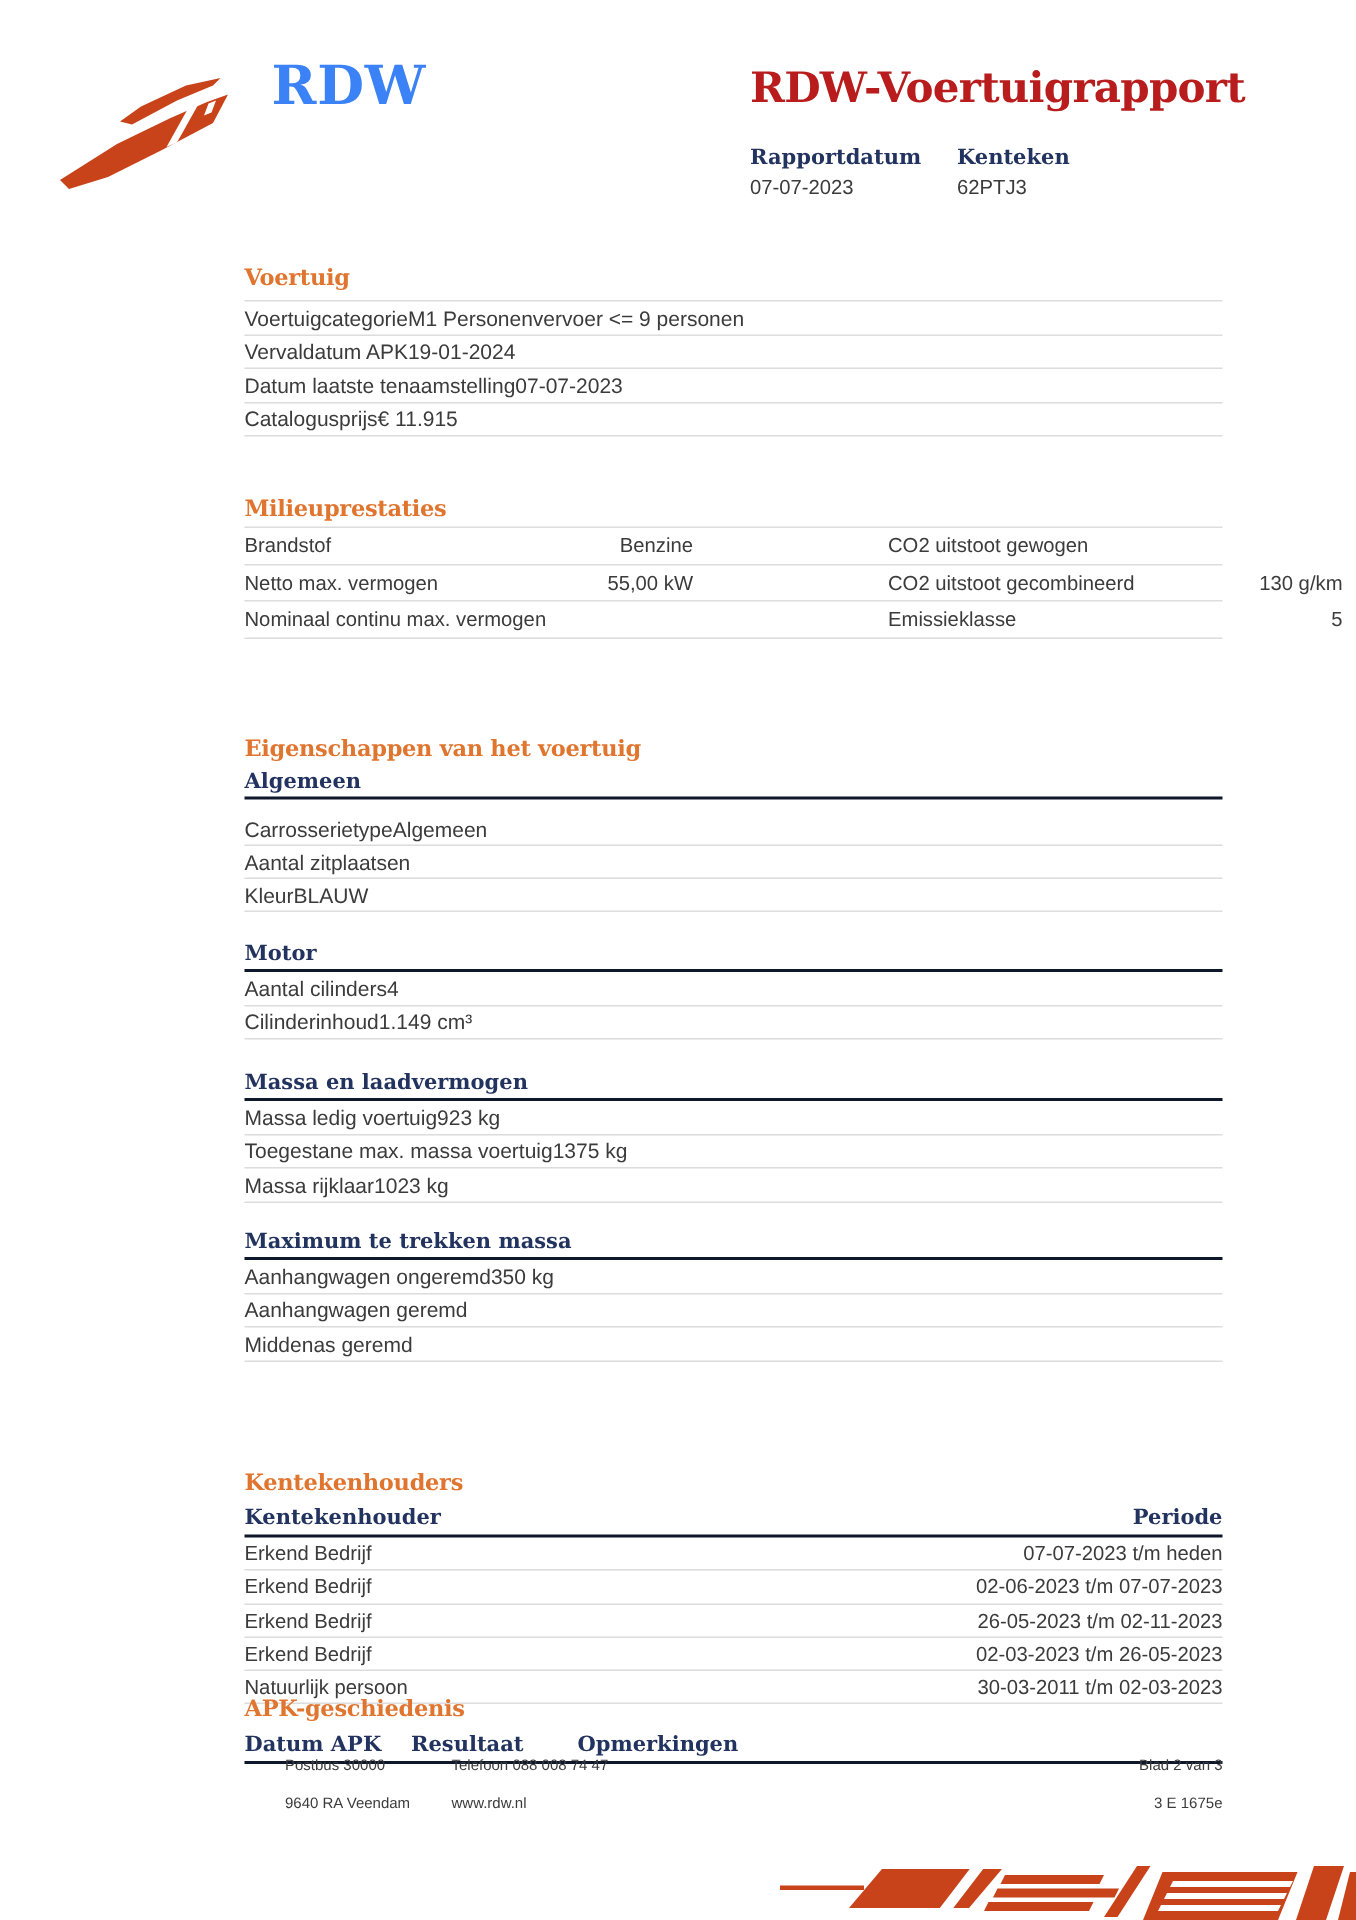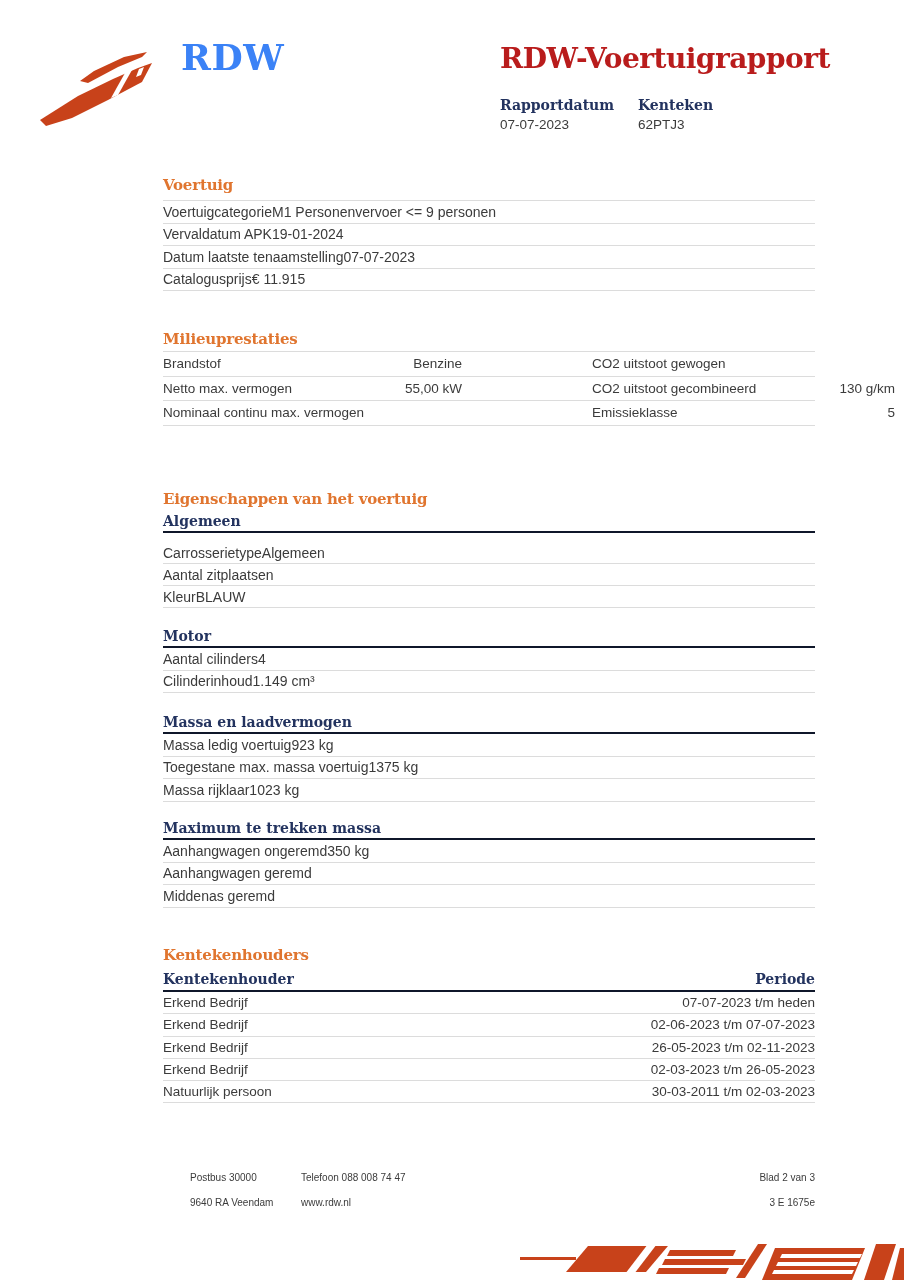--- a/index.html
+++ b/index.html
@@ -200,21 +200,21 @@
         <span>Aanhangwagen geremd</span>
         <span class="val"></span>
       </div>
       <div class="row">
         <span>Middenas geremd</span>
         <span class="val"></span>
       </div>
     </div>
   </div>
 
-  <div class="abs sec" style="top:946px;">
+  <div class="abs sec" style="top:979px;">
     <div class="slab sec-heading">Kentekenhouders</div>
     <div class="kt-header orange-rule">
       <span class="slab sub-heading">Kentekenhouder</span>
       <span class="slab sub-heading">Periode</span>
     </div>
     <div>
       <div class="krow">
         <span>Erkend Bedrijf</span>
         <span class="val">07-07-2023 t/m heden</span>
       </div>
@@ -230,20 +230,28 @@
         <span>Erkend Bedrijf</span>
         <span class="val">02-03-2023 t/m 26-05-2023</span>
       </div>
       <div class="krow">
         <span>Natuurlijk persoon</span>
         <span class="val">30-03-2011 t/m 02-03-2023</span>
       </div>
     </div>
   </div>
 
+  <div class="abs sec" style="top:1130px;">
+    <div class="slab sec-heading">APK-geschiedenis</div>
+    <div class="apk-header orange-rule">
+      <span class="apk-col slab sub-heading" style="left:0;">Datum APK</span>
+      <span class="apk-col slab sub-heading" style="left:111px;">Resultaat</span>
+      <span class="apk-col slab sub-heading" style="left:222px;">Opmerkingen</span>
+    </div>
+  </div>
 
   <div class="abs sec foot" style="top:1172px; height:14px;">
     <span class="foot-col" style="left:0;">Postbus 30000</span>
     <span class="foot-col" style="left:111px;">Telefoon 088 008 74 47</span>
     <span class="foot-right">Blad 2 van 3</span>
   </div>
   <div class="abs sec foot" style="top:1197px; height:14px;">
     <span class="foot-col" style="left:0;">9640 RA Veendam</span>
     <span class="foot-col" style="left:111px;">www.rdw.nl</span>
     <span class="foot-right">3 E 1675e</span>

